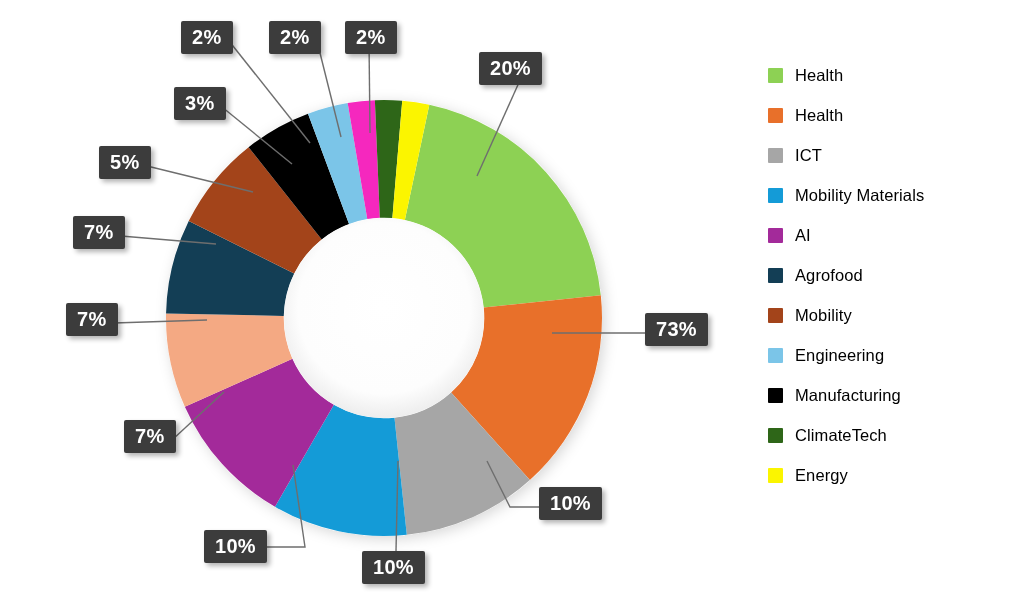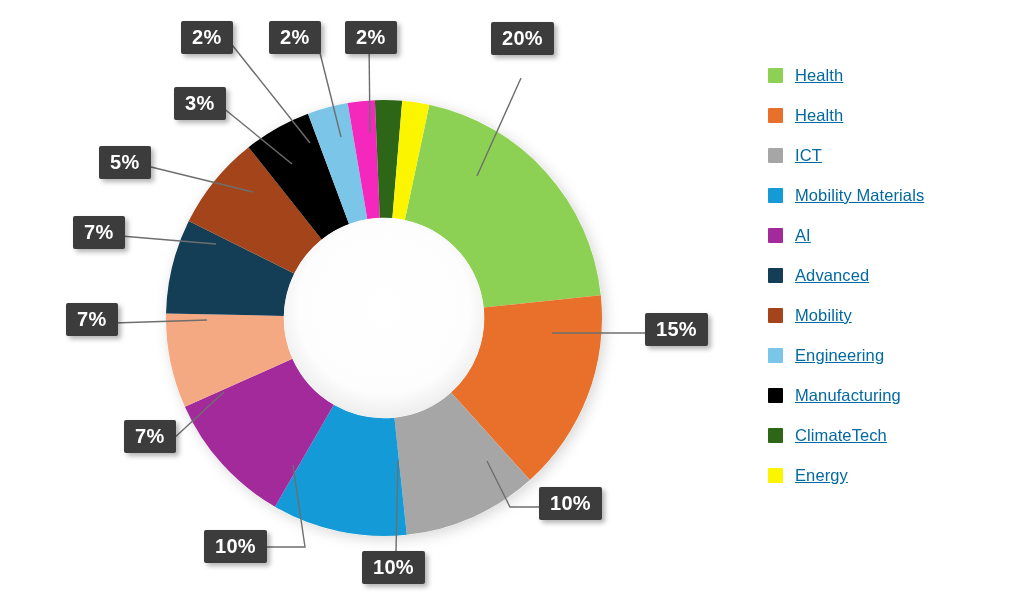--- a/index.html
+++ b/index.html
@@ -44,24 +44,23 @@
   }
   .legend-swatch {
     width: 15px;
     height: 15px;
     flex: 0 0 15px;
     margin-right: 12px;
     border-radius: 1px;
   }
   .legend-label {
     font-size: 16.5px;
-    color: #0369a1;
+    color: #000000;
     letter-spacing: 0.1px;
     white-space: nowrap;
-    text-decoration: underline;
   }
 
   
   .callout {
     position: absolute;
     background: #3c3c3c;
     color: #ffffff;
     font-size: 20px;
     font-weight: bold;
     letter-spacing: 0.3px;
@@ -167,21 +166,21 @@
       <div class="legend-item">
         <span class="legend-swatch" style="background: rgb(20, 155, 215);"></span>
         <span class="legend-label">Mobility Materials</span>
       </div>
       <div class="legend-item">
         <span class="legend-swatch" style="background: rgb(163, 42, 154);"></span>
         <span class="legend-label">AI</span>
       </div>
       <div class="legend-item">
         <span class="legend-swatch" style="background: rgb(19, 62, 85);"></span>
-        <span class="legend-label">Advanced</span>
+        <span class="legend-label">Agrofood</span>
       </div>
       <div class="legend-item">
         <span class="legend-swatch" style="background: rgb(163, 68, 26);"></span>
         <span class="legend-label">Mobility</span>
       </div>
       <div class="legend-item">
         <span class="legend-swatch" style="background: rgb(123, 197, 232);"></span>
         <span class="legend-label">Engineering</span>
       </div>
       <div class="legend-item">
@@ -192,22 +191,22 @@
         <span class="legend-swatch" style="background: rgb(46, 102, 24);"></span>
         <span class="legend-label">ClimateTech</span>
       </div>
       <div class="legend-item">
         <span class="legend-swatch" style="background: rgb(251, 245, 0);"></span>
         <span class="legend-label">Energy</span>
       </div>
     </div>
 
   <div id="callouts">
-      <div class="callout" style="left: 479px; top: 22px; margin-left: 12px;">20%</div>
-      <div class="callout" style="left: 645px; top: 313px;">15%</div>
+      <div class="callout" style="left: 479px; top: 52px;">20%</div>
+      <div class="callout" style="left: 645px; top: 313px;">73%</div>
       <div class="callout" style="left: 539px; top: 487px;">10%</div>
       <div class="callout" style="left: 362px; top: 551px;">10%</div>
       <div class="callout" style="left: 204px; top: 530px;">10%</div>
       <div class="callout" style="left: 124px; top: 420px;">7%</div>
       <div class="callout" style="left: 66px; top: 303px;">7%</div>
       <div class="callout" style="left: 73px; top: 216px;">7%</div>
       <div class="callout" style="left: 99px; top: 146px;">5%</div>
       <div class="callout" style="left: 174px; top: 87px;">3%</div>
       <div class="callout" style="left: 181px; top: 21px;">2%</div>
       <div class="callout" style="left: 269px; top: 21px;">2%</div>

